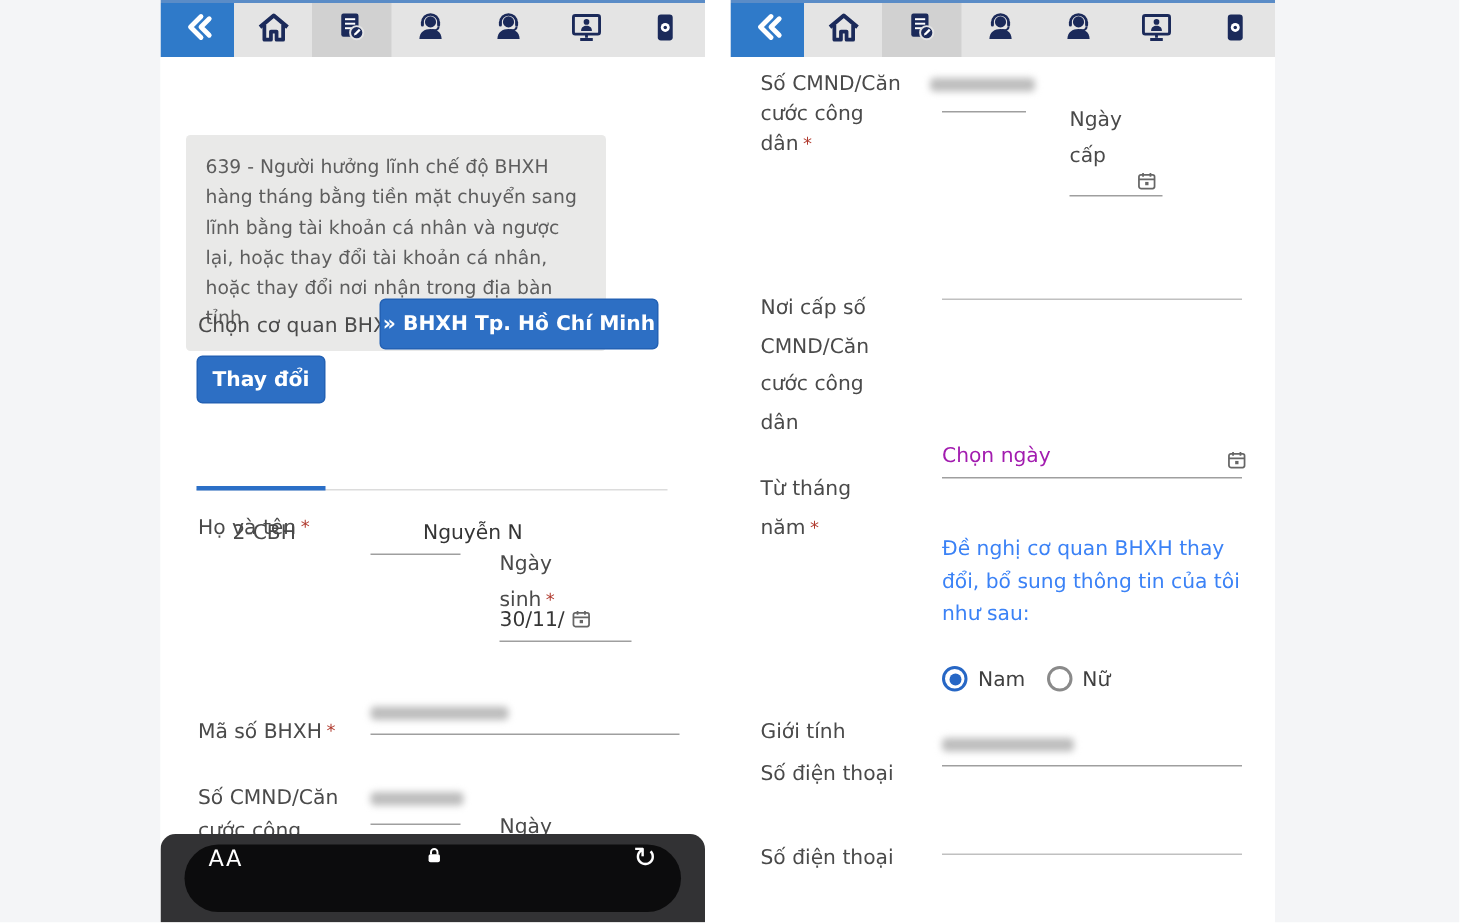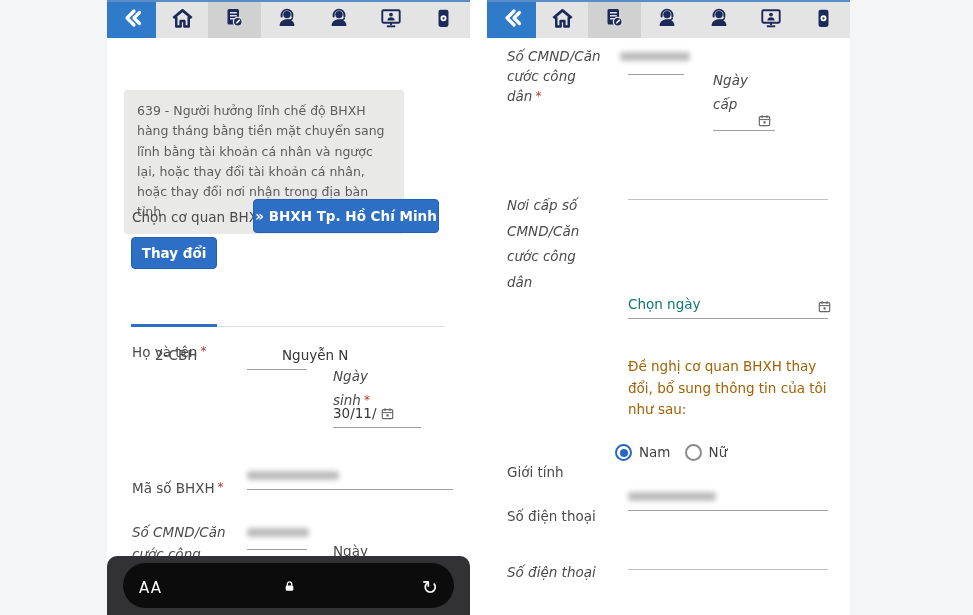--- a/index.html
+++ b/index.html
@@ -15,24 +15,24 @@
 
   
   .navbar { position:absolute; top:0; left:0; width:363px; height:38px; background:#e4e4e4; border-top:2px solid #5a8cc7; display:flex; }
   .back-btn { width:49px; height:100%; background:#2f7ac9; display:flex; align-items:center; justify-content:center; cursor:pointer; }
   .nav-items { flex:1; display:flex; }
   .nav-item { flex:1; display:flex; align-items:center; justify-content:center; cursor:pointer; }
   .nav-item.selected { background:#d1d1d1; }
 
   
   .lbl { position:absolute; font-size:13.5px; color:#4a4a4a; white-space:nowrap; }
-  .lbl-line { line-height:inherit;font-style:italic; }
+  .lbl-line { line-height:inherit; }
   .req { color:#b03a2e; font-size:12px; margin-left:3px; vertical-align:top; }
   .val { position:absolute; font-size:13.5px; color:#353535; white-space:nowrap; }
-  .placeholder { color:#0f766e; }
+  .placeholder { color:#a21caf; }
   .uline { position:absolute; height:1px; background:#9f9f9f; }
   .uline-light { background:#c0c0c0; }
   .blob { position:absolute; height:9px; border-radius:3px; background:#bdbdbd; filter:blur(2.5px); }
 
   
   .breadcrumb { position:absolute; left:25px; top:58px; font-size:13.5px; color:#3a3a3a; }
   .breadcrumb .sep { color:#7c7c7c; margin:0 7px; }
   .crumb-active { color:#2d6fc4; }
 
   
@@ -45,35 +45,35 @@
 
   
   .tab-label { position:absolute; left:48px; top:299px; font-size:13.5px; color:#4a4a4a; cursor:pointer;margin-top:48px; }
   .tab-border { position:absolute; left:24px; top:326px; width:314px; height:1px; background:#dcdcdc; }
   .tab-underline { position:absolute; left:24px; top:324px; width:86px; height:3px; background:#2b6fc7; }
 
   
   .cal { display:inline-block; vertical-align:-2px; margin-left:5px; }
 
   
-  .radio-row { position:absolute; left:128px; top:444px; display:flex; }
+  .radio-row { position:absolute; left:141px; top:444px; display:flex; align-items:center; }
   .radio { width:17px; height:17px; border-radius:50%; border:2px solid #8a8a8a; background:#fff; display:flex; align-items:center; justify-content:center; cursor:pointer; }
   .radio.sel { border-color:#2767c5; }
   .radio.sel .dot { width:8px; height:8px; border-radius:50%; background:#2767c5; }
   .radio-lbl { font-size:13.5px; color:#3f3f3f; margin:0 14px 0 7px; }
 
   
   .urlbar { position:absolute; left:0; top:556px; width:363px; height:59px; background:#323234; border-radius:10px 10px 0 0; }
-  .url-pill { position:absolute; left:16px; top:7px; width:331px; height:45px; background:#0c0c0d; border-radius:23px; display:flex; align-items:flex-end; padding:11px 16px; }
+  .url-pill { position:absolute; left:16px; top:7px; width:331px; height:45px; background:#0c0c0d; border-radius:23px; display:flex; align-items:flex-start; padding:0 16px; }
   .aa { color:#fff; font-size:15px; letter-spacing:1px; cursor:pointer; }
   .url-center { flex:1; display:flex; align-items:center; justify-content:center; color:#fff; font-size:15.5px; cursor:pointer; }
   .reload { color:#fff; font-size:19px; cursor:pointer; line-height:1; }
   .lock { margin-right:5px; display:inline-block; }
 
-  .para { position:absolute; left:141px; top:356px; width:215px; font-size:13.5px; line-height:21.5px; color:#a16207; white-space:normal; }
+  .para { position:absolute; left:141px; top:356px; width:215px; font-size:13.5px; line-height:21.5px; color:#3b82f6; white-space:normal; }
 </style>
 </head>
 <body>
 
 <svg width="0" height="0" style="position:absolute" aria-hidden="true">
   <defs>
     <g id="ic-back">
         <path d="M14 5 L7 12 L14 19" stroke="#fff" stroke-width="3.2" fill="none" stroke-linecap="round" stroke-linejoin="round"></path>
         <path d="M19.5 6.5 L14 12 L19.5 17.5" stroke="#fff" stroke-width="3.2" fill="none" stroke-linecap="round" stroke-linejoin="round"></path>
       </g>
@@ -284,32 +284,36 @@
       <div class="lbl-line">cước công</div>
       <div class="lbl-line">dân</div>
     </div>
     <div class="uline uline-light" style="left:141px; top:199px; width:200px;"></div>
 
     <div class="val placeholder" style="left:141px; top:296px;">Chọn ngày</div>
     <span class="cal" style="position:absolute; left:326px; top:298px;"><svg width="13" height="13" viewBox="0 0 20 20">
           <use href="#ic-cal"></use>
         </svg></span>
     <div class="uline" style="left:141px; top:318px; width:200px;"></div>
+    <div class="lbl" style="left:20px; top:313px; line-height:26px;">
+      <div class="lbl-line">Từ tháng</div>
+      <div class="lbl-line"><span>năm</span><span class="req">*</span></div>
+    </div>
 
     <div class="para">Đề nghị cơ quan BHXH thay đổi, bổ sung thông tin của tôi như sau:</div>
 
     <div class="radio-row">
       <span class="radio sel">
           <span class="dot"></span>
         </span>
       <span class="radio-lbl">Nam</span>
       <span class="radio"></span>
       <span class="radio-lbl">Nữ</span>
     </div>
-    <div class="lbl" style="left:20px; top:464px;">Giới tính</div>
+    <div class="lbl" style="left:20px; top:480px;">Giới tính</div>
 
     <div class="lbl" style="left:20px; top:508px;">Số điện thoại</div>
     <div class="blob" style="left:141px; top:492px; width:88px;"></div>
     <div class="uline" style="left:141px; top:510px; width:200px;"></div>
 
     <div class="lbl" style="left:20px; top:560px; line-height:25px;">
       <div class="lbl-line">Số điện thoại</div>
     </div>
     <div class="uline uline-light" style="left:141px; top:569px; width:200px;"></div>
   </div>

